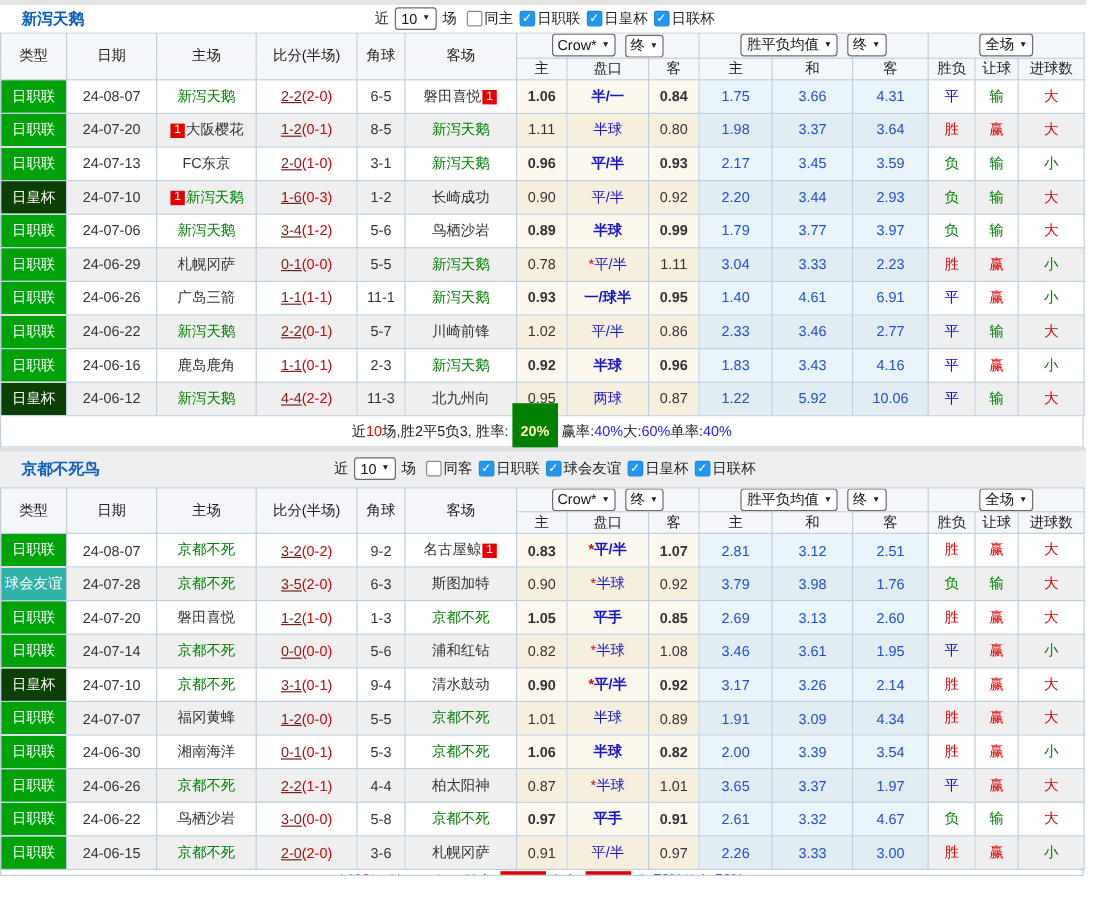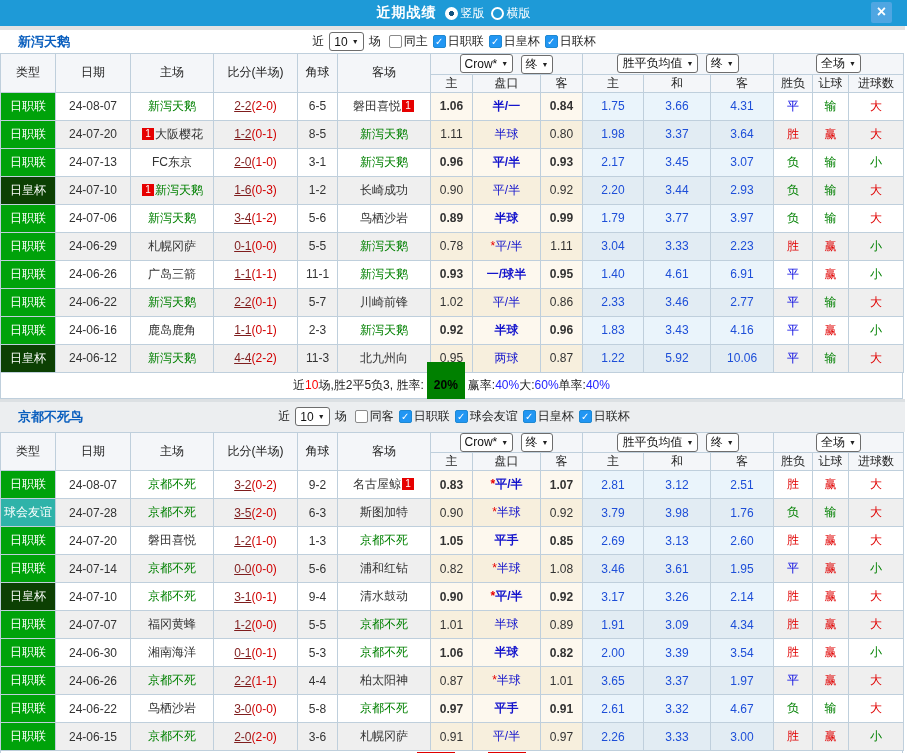--- a/index.html
+++ b/index.html
@@ -69,38 +69,28 @@
   .g{color:#008000;}
   .b{color:#0000E0;}
 
   
   .summary{box-sizing:border-box;width:903px;height:26px;border:1px solid #BFCFDC;border-top:none;
     display:flex;align-items:center;justify-content:center;font-size:12px;color:#222;background:#fff;}
   .summary.partial{height:5px;overflow:hidden;align-items:flex-start;}
   .summary.partial span{margin-top:1px;}
   .seg-red{color:#FF0000;}
   .seg-blue{color:#2222FF;}
-  .box-green{background:#008000;color:#000000;font-weight:bold;padding:16px 7px;margin:0 3px;}
+  .box-green{background:#008000;color:#fef9c3;font-weight:bold;padding:16px 7px;margin:0 3px;}
   .box-red{background:#E00000;color:#fff;font-weight:bold;padding:2px 7px;margin:0 3px;}
 </style>
 </head>
 <body>
 
 <div class="app">
 
-  <div class="titlebar">
-    <span class="title">近期战绩</span>
-    <span class="radio-group">
-      <span class="radio selected"></span>
-      <span class="radio-label">竖版</span>
-      <span class="radio"></span>
-      <span class="radio-label">横版</span>
-    </span>
-    <div class="close-btn">×</div>
-  </div>
 
   <div class="sec1">
     <div class="sec-head">
       <span class="team-title">新泻天鹅</span>
       <span class="filter-cluster">
           <span class="ftext">近</span>
           <span class="dd">
             <span>10</span>
             <span class="chev">▼</span>
           </span>
@@ -228,21 +218,21 @@
             <td class="c-plain">24-07-13</td>
             <td class="c-plain"><span>FC东京</span></td>
             <td class="c-plain"><span class="ft">2-0</span><span class="ht">(1-0)</span></td>
             <td class="c-plain">3-1</td>
             <td class="c-plain"><span class="team-green">新泻天鹅</span></td>
             <td class="c-crow">0.96</td>
             <td class="c-crow handicap">平/半</td>
             <td class="c-crow">0.93</td>
             <td class="c-wdl wdl-val">2.17</td>
             <td class="c-wdl wdl-val">3.45</td>
-            <td class="c-wdl wdl-val">3.07</td>
+            <td class="c-wdl wdl-val">3.59</td>
             <td class="c-res g">负</td>
             <td class="c-res g">输</td>
             <td class="c-res g">小</td>
           </tr>
           <tr class="even">
             <td class="c-type t-cup">日皇杯</td>
             <td class="c-plain">24-07-10</td>
             <td class="c-plain"><span class="badge">1</span><span class="team-green">新泻天鹅</span></td>
             <td class="c-plain"><span class="ft">1-6</span><span class="ht">(0-3)</span></td>
             <td class="c-plain">1-2</td>

